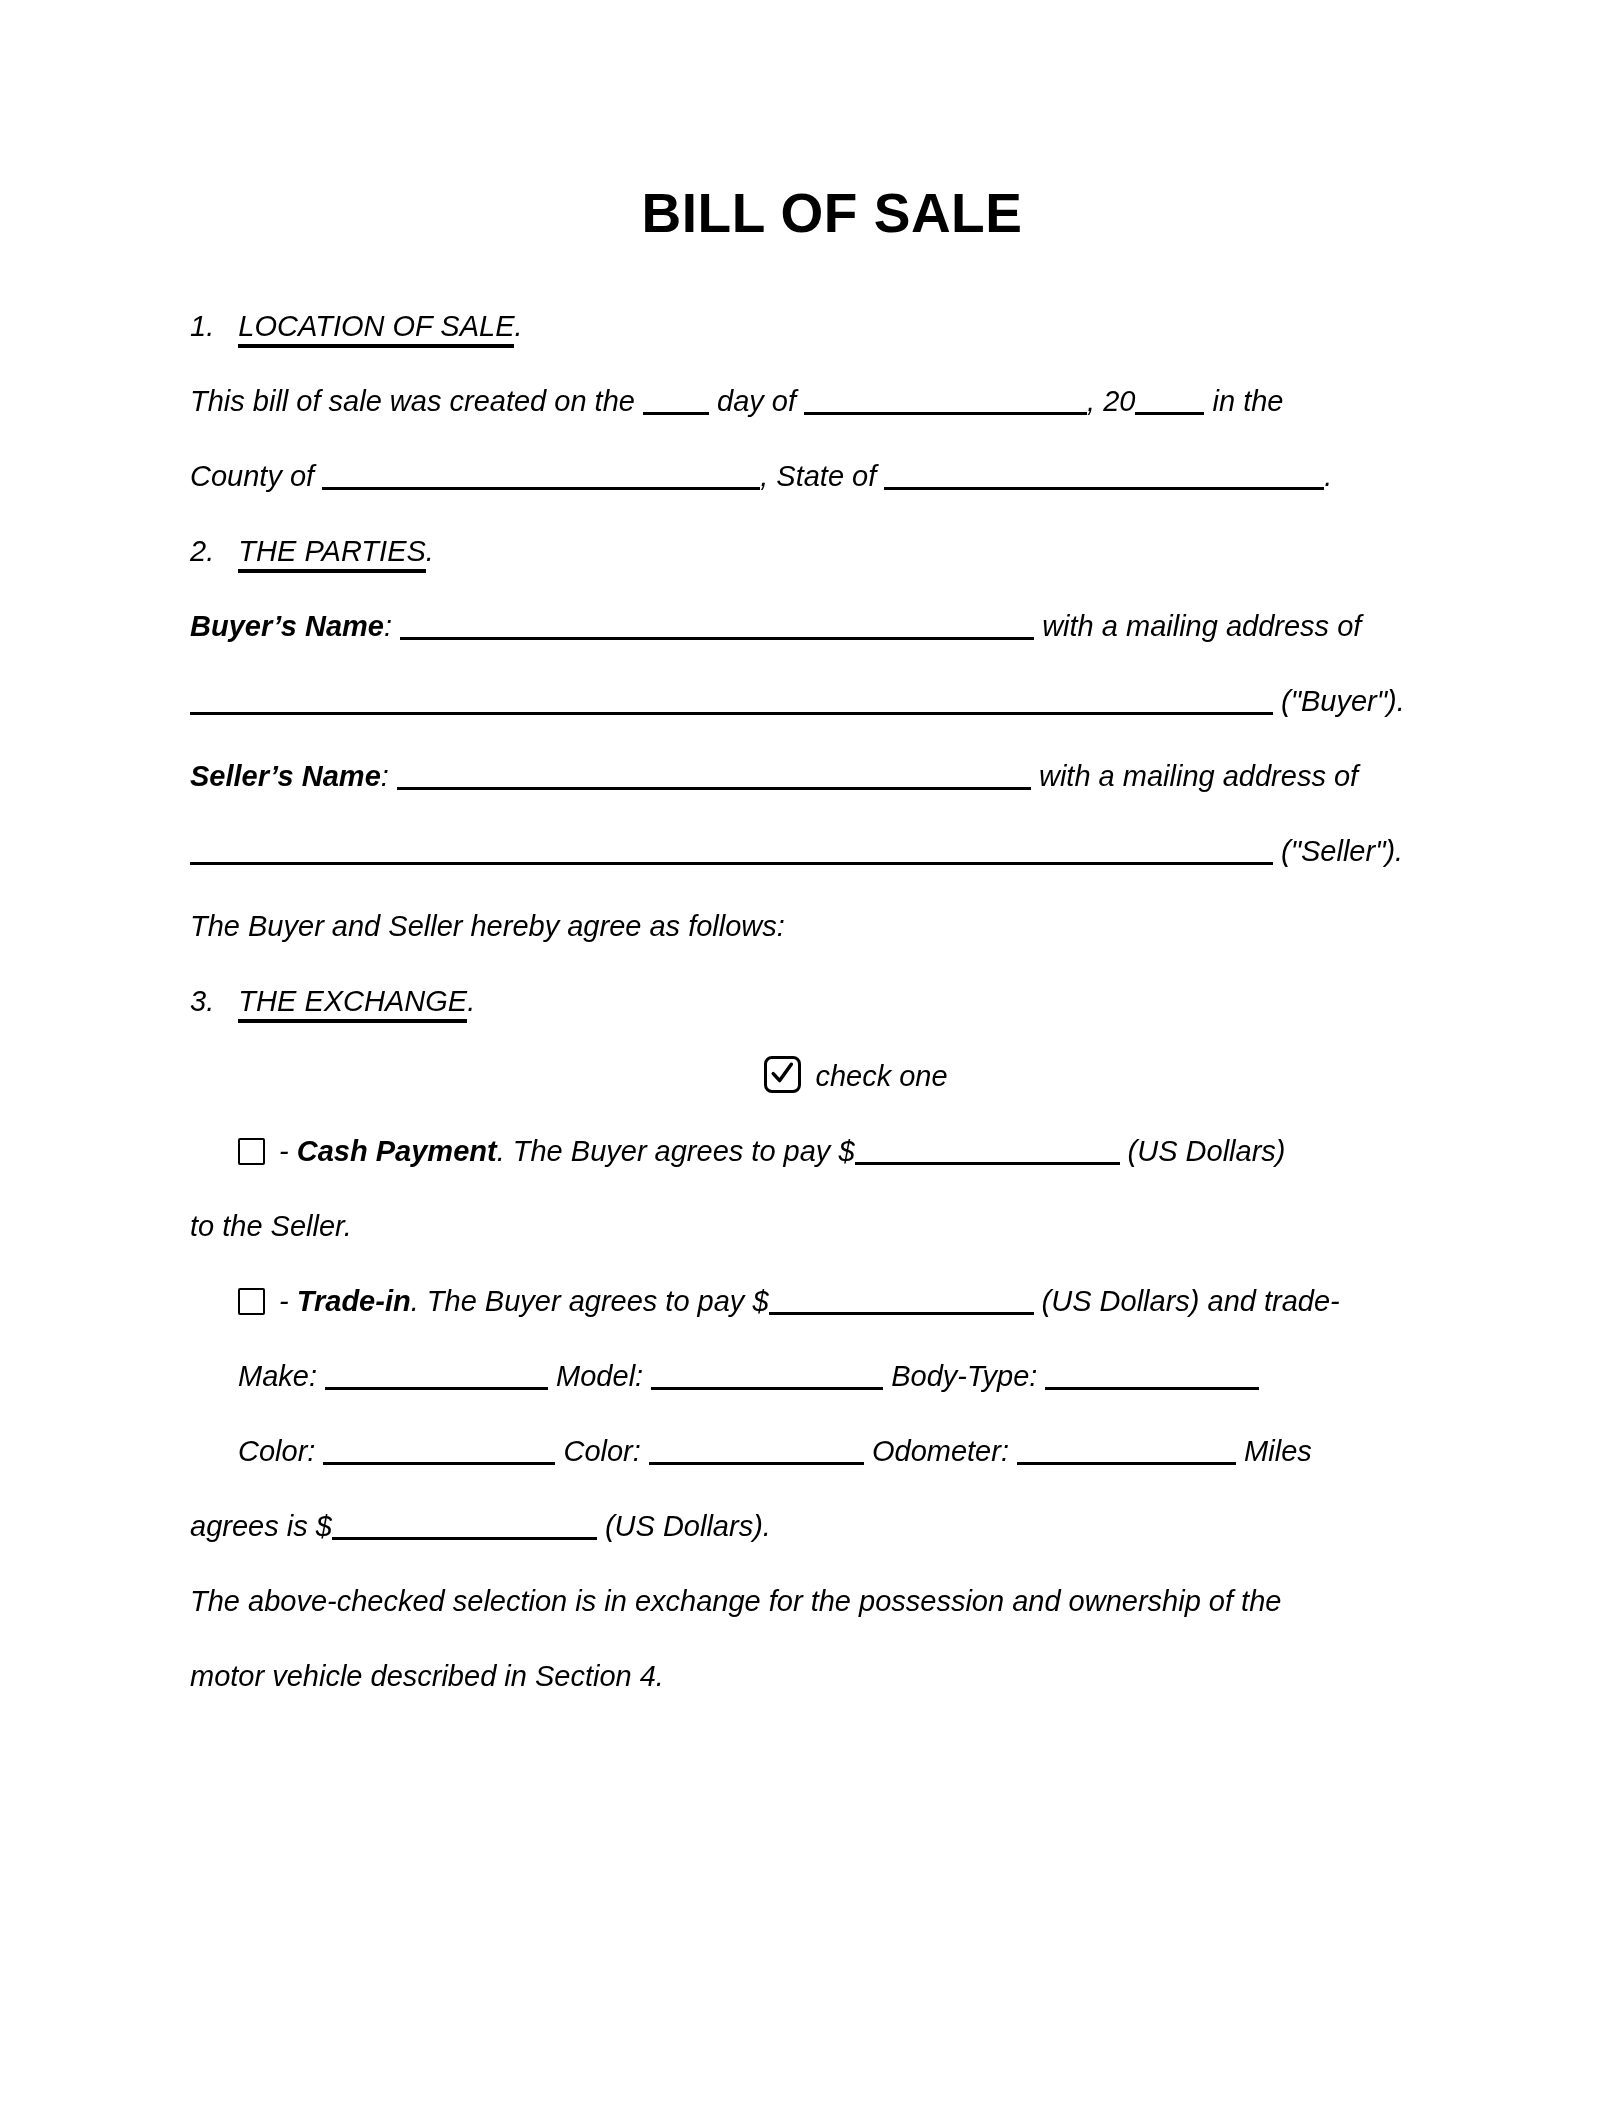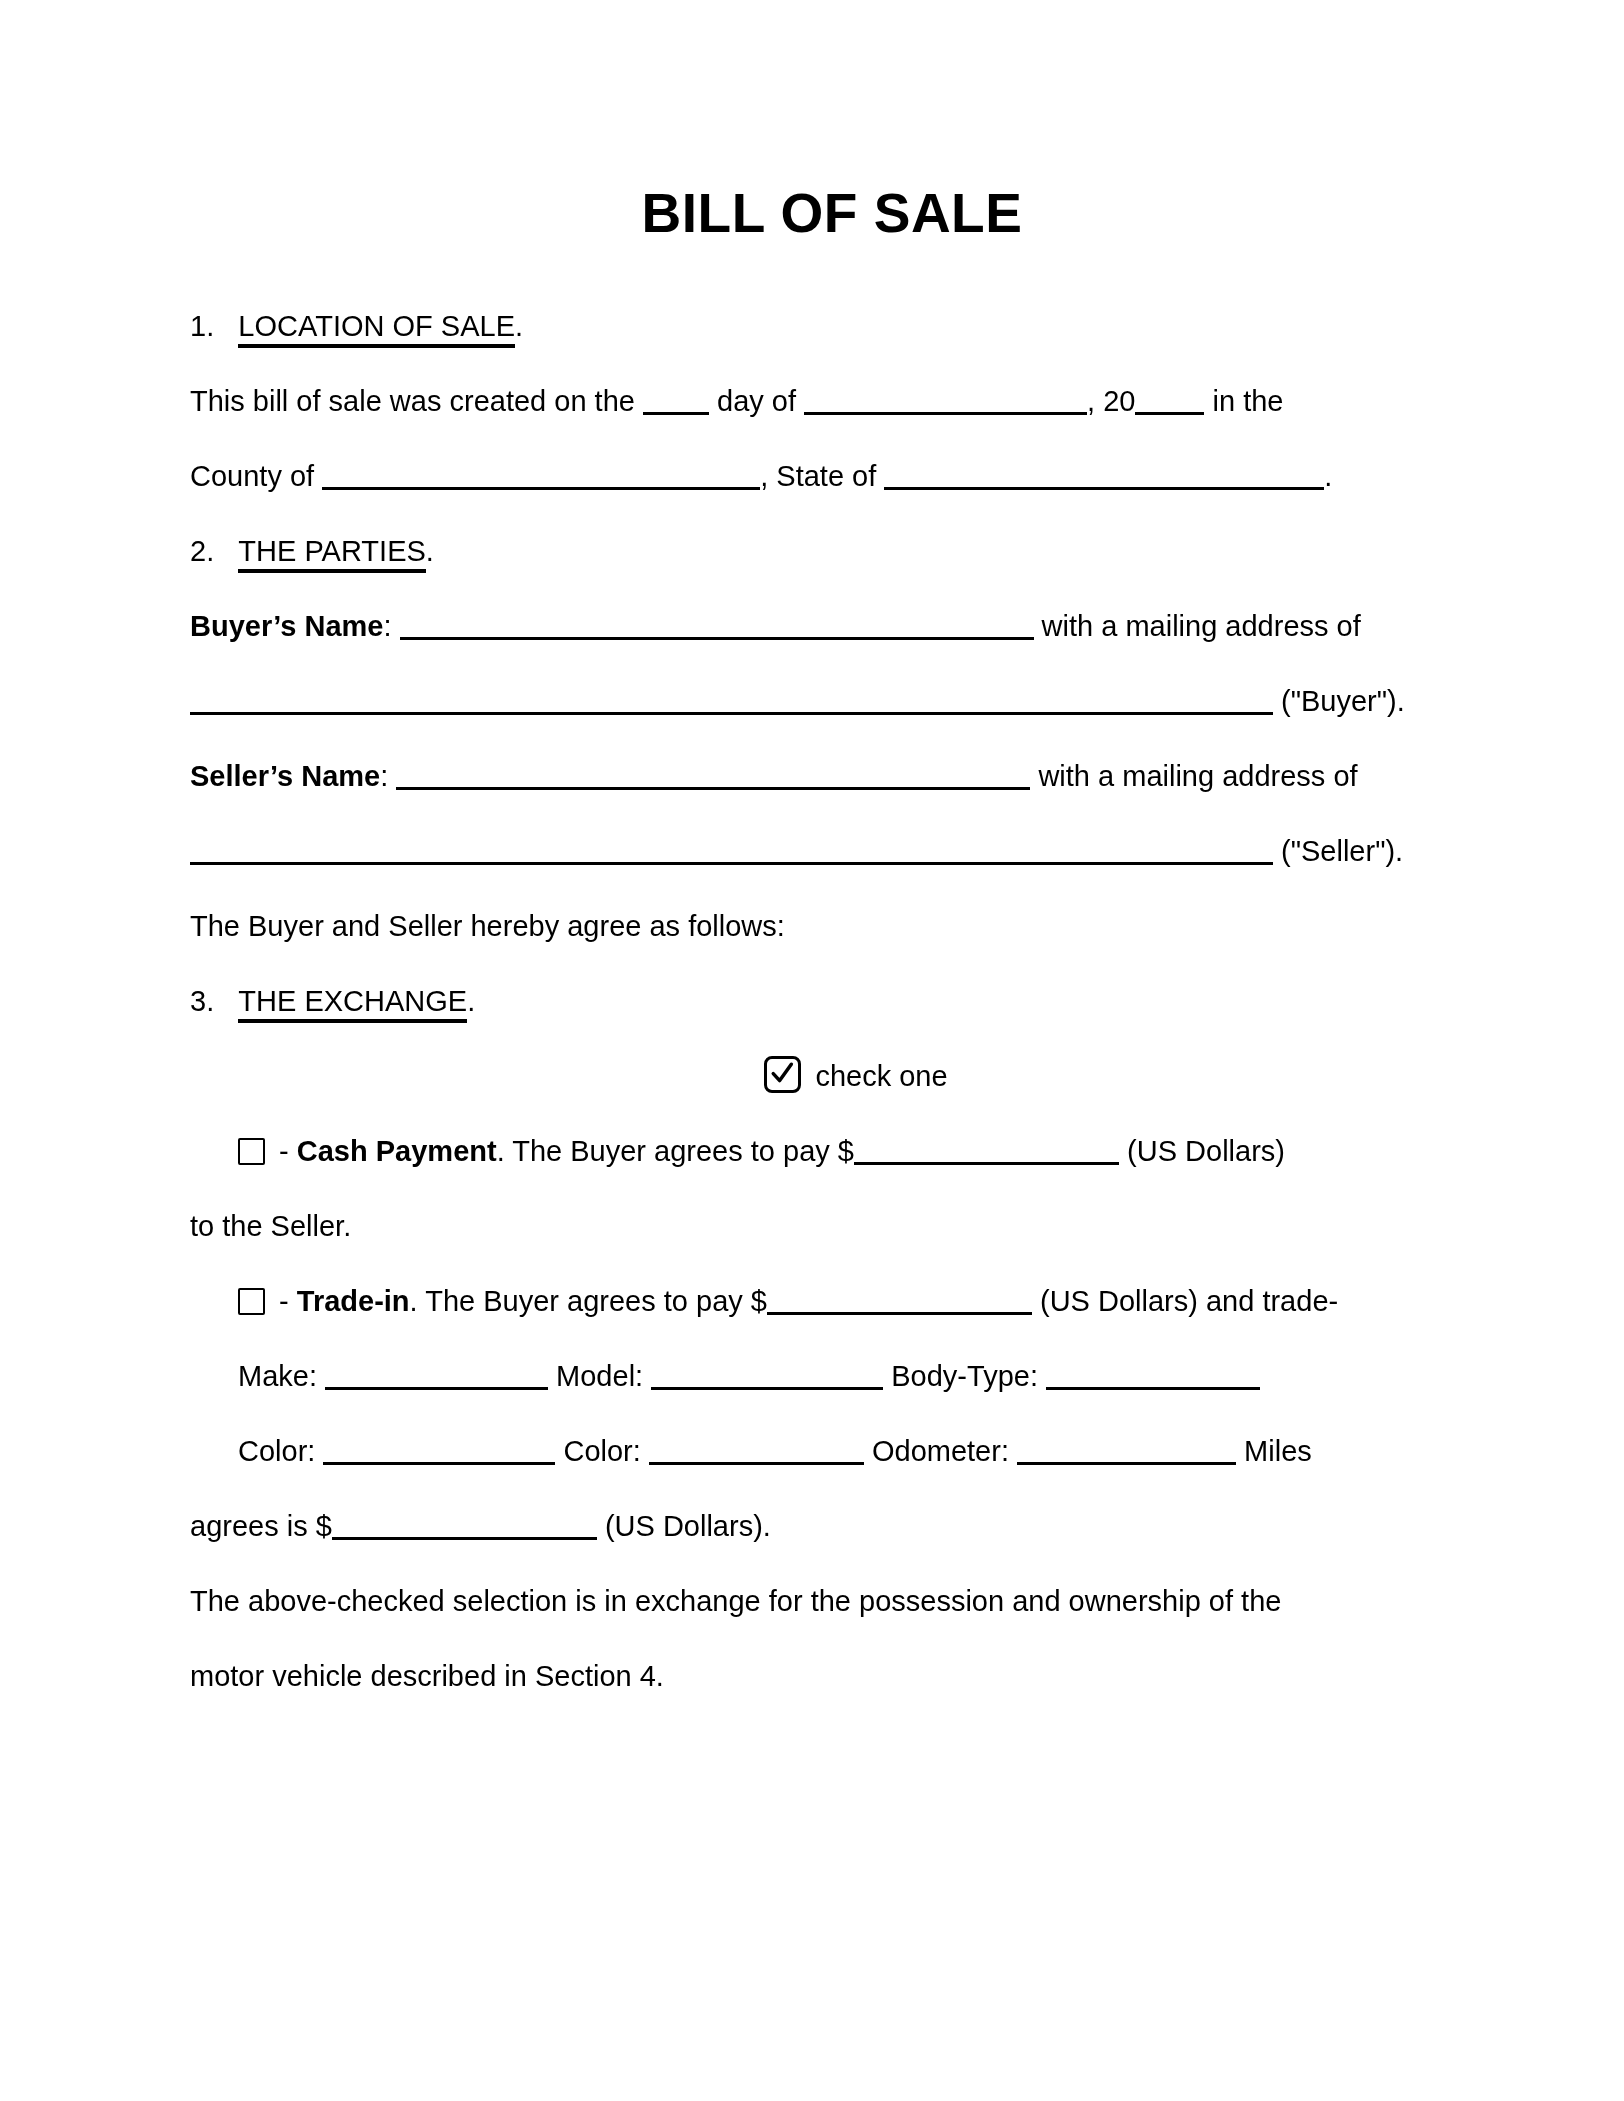--- a/index.html
+++ b/index.html
@@ -20,21 +20,21 @@
     top: 0;
   }
   .title {
     margin-top: 186px;
     font-size: 55px;
     font-weight: bold;
     line-height: 1;
     text-align: center;
     letter-spacing: 0.5px;
   }
-  .lines { margin-top: 48px; }
+  .lines { margin-top: 48px; font-style: italic; }
   .doc-line {
     height: 75px;
     line-height: 75px;
     white-space: nowrap;
   }
   .doc-line b { font-weight: bold; }
   .u {
     border-bottom: 4px solid #000;
     padding-bottom: 2px;
   }

